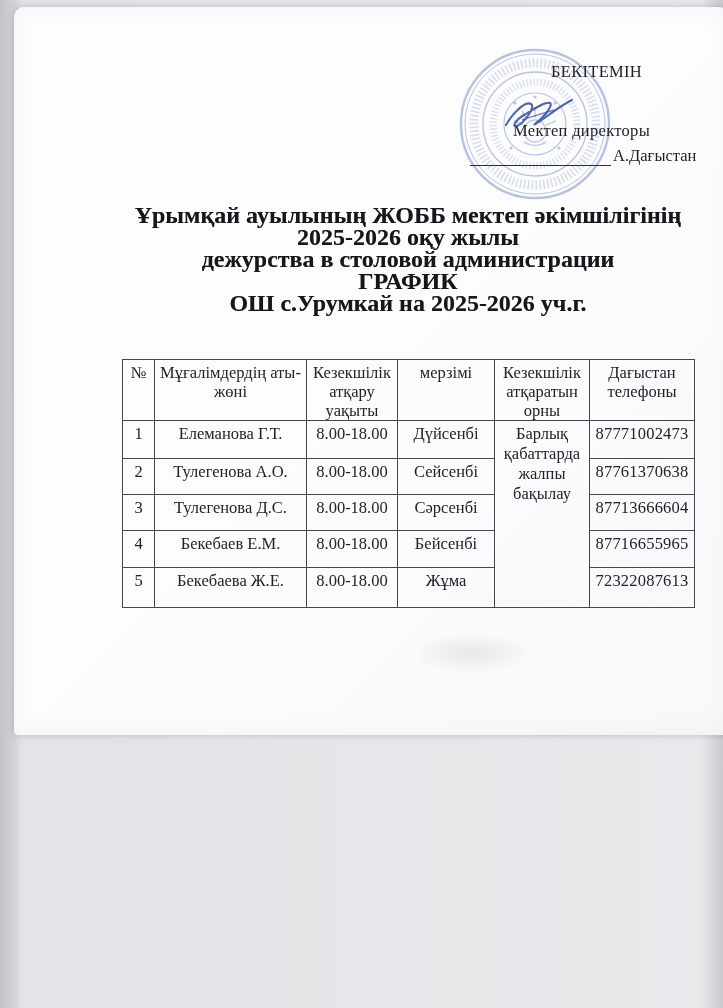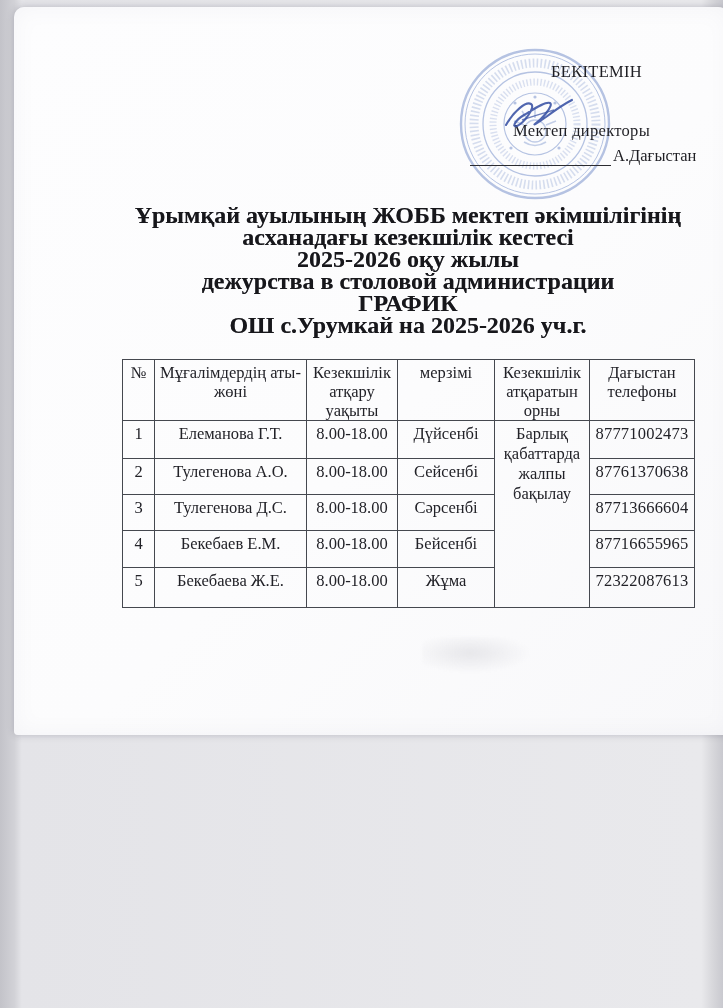--- a/index.html
+++ b/index.html
@@ -91,21 +91,20 @@
     <span class="sig-underline"></span>
     <span class="sig-name">А.Дағыстан</span>
   </div>
   <svg class="sig-scribble" width="82" height="42" viewBox="0 0 82 42">
     <path d="M6 32 C14 18 26 8 31 11 C36 14 24 30 17 33 C12 35 14 28 24 22 C34 16 46 8 50 10 C54 12 42 26 36 30 C32 33 36 31 46 24 C54 18 66 10 72 7" fill="none" stroke="#3d55a6" stroke-width="2.1" stroke-linecap="round" opacity="0.9"></path>
     <path d="M22 27 C30 24 44 20 54 17" fill="none" stroke="#3d55a6" stroke-width="1.4" opacity="0.75"></path>
   </svg>
 
   <div class="title-block">
     <div>Ұрымқай ауылының ЖОББ мектеп әкімшілігінің</div>
-    <div>асханадағы кезекшілік кестесі</div>
     <div>2025-2026 оқу жылы</div>
     <div>дежурства в столовой  администрации</div>
     <div>ГРАФИК</div>
     <div>ОШ с.Урумкай на  2025-2026 уч.г.</div>
   </div>
 
   <table class="duty">
     <colgroup>
       <col style="width:32px">
         <col style="width:152px">

